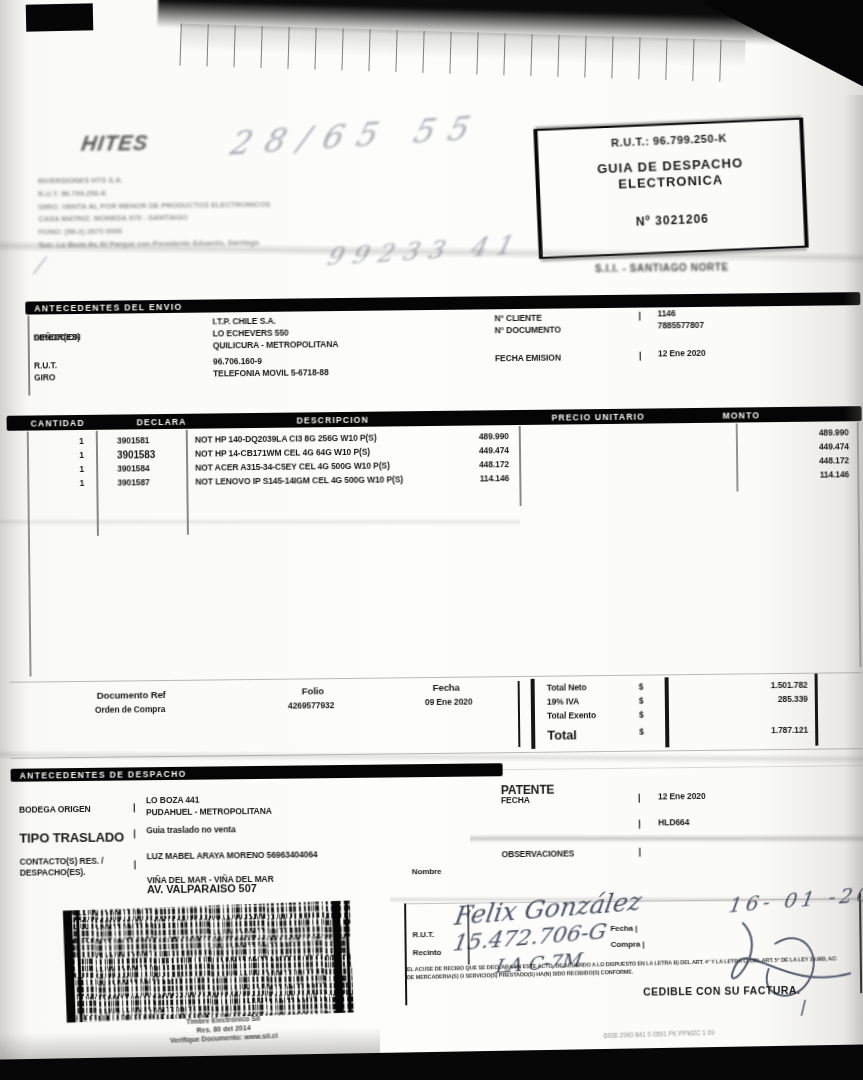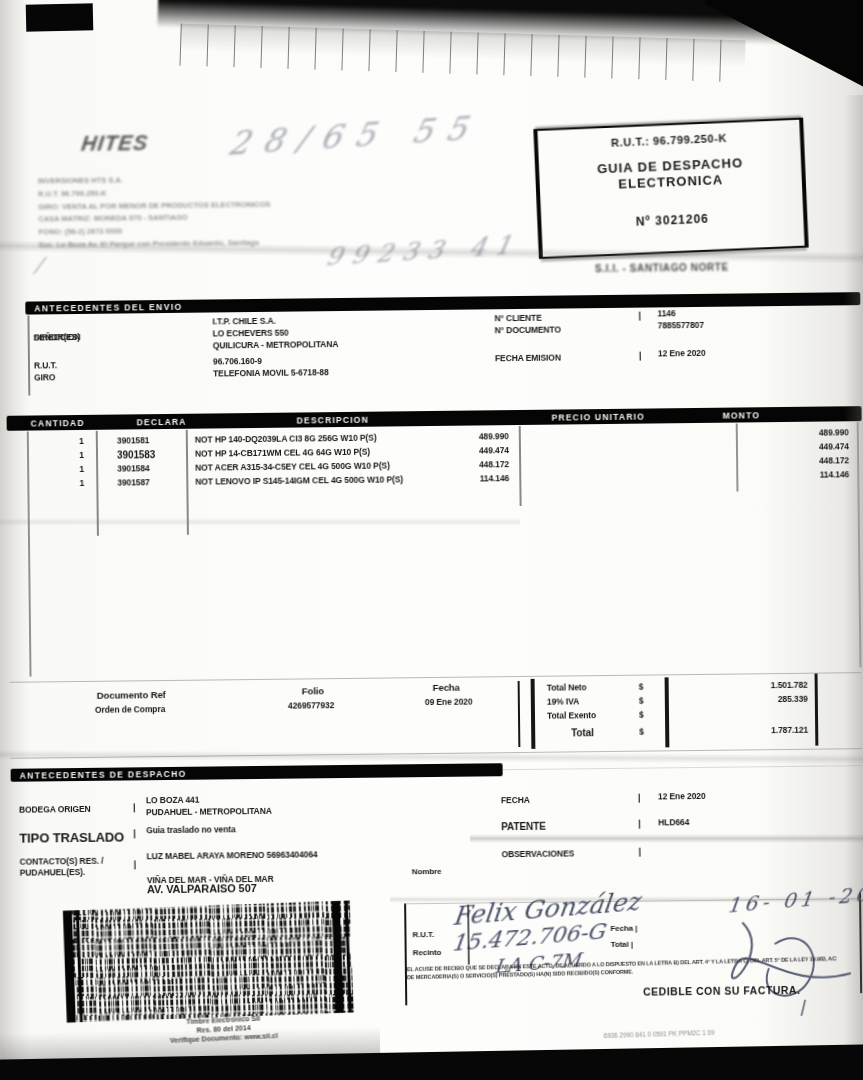--- a/index.html
+++ b/index.html
@@ -136,45 +136,45 @@
     <div class="vline" style="left:813px;top:678px;width:2.5px;height:72px;"></div>
     <div class="t b1" style="left:545px;top:684px;font-size:8.5px;">Total Neto</div>
     <div class="t b1" style="left:637px;top:684px;font-size:8.5px;">$</div>
     <div class="t b1 ra" style="left:700px;top:684px;width:106px;font-size:8.5px;">1.501.782</div>
     <div class="t b1" style="left:545px;top:698px;font-size:8.5px;">19% IVA</div>
     <div class="t b1" style="left:637px;top:698px;font-size:8.5px;">$</div>
     <div class="t b1 ra" style="left:700px;top:698px;width:106px;font-size:8.5px;">285.339</div>
     <div class="t b1" style="left:545px;top:712px;font-size:8.5px;">Total Exento</div>
     <div class="t b1" style="left:637px;top:712px;font-size:8.5px;">$</div>
     <div class="t b1 ra" style="left:700px;top:712px;width:106px;font-size:8.5px;"></div>
-    <div class="t b1" style="left:545px;top:729px;font-size:10px;margin-left:24px;">Total</div>
+    <div class="t b1" style="left:545px;top:729px;font-size:13px;">Total</div>
     <div class="t b1" style="left:637px;top:729px;font-size:8.5px;">$</div>
     <div class="t b1 ra" style="left:700px;top:729px;width:106px;font-size:8.5px;">1.787.121</div>
 
     <div class="bar" style="left:8px;top:764px;width:492px;height:13px;">
       <span style="position:absolute;left:9px;top:2px;font-size:8.5px;letter-spacing:1.4px;">ANTECEDENTES DE DESPACHO</span>
     </div>
     <div class="hline" style="left:500px;top:770px;width:360px;opacity:.3;"></div>
     <div class="t b1" style="left:16px;top:800px;font-size:8.5px;">BODEGA ORIGEN</div>
     <div class="t b1" style="left:130px;top:799px;font-size:9px;">|</div>
     <div class="t b1" style="left:143px;top:792px;font-size:8.5px;">LO BOZA 441</div>
     <div class="t b1" style="left:143px;top:804px;font-size:8.5px;">PUDAHUEL  -  METROPOLITANA</div>
     <div class="t b1" style="left:16px;top:826px;font-size:13px;">TIPO TRASLADO</div>
     <div class="t b1" style="left:130px;top:825px;font-size:9px;">|</div>
     <div class="t b1" style="left:143px;top:822px;font-size:8.5px;font-weight:600;">Guia traslado no venta</div>
     <div class="t b1" style="left:16px;top:852px;font-size:8.5px;">CONTACTO(S) RES. /</div>
-    <div class="t b1" style="left:16px;top:863px;font-size:8.5px;">PUDAHUEL(ES).</div>
+    <div class="t b1" style="left:16px;top:863px;font-size:8.5px;">DESPACHO(ES).</div>
     <div class="t b1" style="left:130px;top:856px;font-size:9px;">|</div>
     <div class="t b1" style="left:143px;top:848px;font-size:8.5px;">LUZ MABEL ARAYA MORENO 56963404064</div>
     <div class="t b1" style="left:143px;top:880px;font-size:11px;">AV. VALPARAISO 507</div>
     <div class="t b1" style="left:143px;top:872px;font-size:8.5px;">VIÑA DEL MAR  -  VIÑA DEL MAR</div>
     <div class="t b1" style="left:498px;top:796px;font-size:8.5px;">FECHA</div>
     <div class="t b1" style="left:635px;top:795px;font-size:9px;">|</div>
     <div class="t b1" style="left:655px;top:794px;font-size:8.5px;">12 Ene 2020</div>
-    <div class="t b1" style="left:498px;top:822px;font-size:10px;">PATENTE</div>
+    <div class="t b1" style="left:498px;top:784px;font-size:12px;">PATENTE</div>
     <div class="t b1" style="left:635px;top:821px;font-size:9px;">|</div>
     <div class="t b1" style="left:655px;top:820px;font-size:8.5px;">HLD664</div>
     <div class="t b1" style="left:498px;top:850px;font-size:8.5px;">OBSERVACIONES</div>
     <div class="t b1" style="left:635px;top:849px;font-size:9px;">|</div>
     <div class="t b1" style="left:655px;top:848px;font-size:8.5px;"></div>
 
     <div id="barcode">
       <div class="l p1"></div>
       <div class="l p2"></div>
       <div class="l p3"></div>
@@ -190,21 +190,21 @@
     </div>
 
     <div class="vline" style="left:400px;top:903px;width:2px;height:102px;"></div>
     <div class="vline" style="left:463px;top:905px;width:1.5px;height:60px;opacity:.7;"></div>
     <div class="vline" style="left:855px;top:898px;width:2px;height:100px;"></div>
     <div class="hline" style="left:400px;top:903px;width:457px;opacity:.5;"></div>
     <div class="t b1" style="left:408px;top:867px;font-size:8px;">Nombre</div>
     <div class="t b1" style="left:408px;top:930px;font-size:8px;">R.U.T.</div>
     <div class="t b1" style="left:408px;top:948px;font-size:8px;">Recinto</div>
     <div class="t b1" style="left:606px;top:926px;font-size:8px;">Fecha |</div>
-    <div class="t b1" style="left:606px;top:942px;font-size:8px;">Total |</div>
+    <div class="t b1" style="left:606px;top:942px;font-size:8px;">Compra |</div>
     <div class="hand" style="left:452px;top:896px;font-size:25px;">Felix González</div>
     <div class="hand" style="left:450px;top:926px;font-size:22px;">15.472.706-G</div>
     <div class="hand" style="left:492px;top:953px;font-size:19px;">LA C-7M</div>
     <div class="hand" style="left:726px;top:892px;font-size:20px;letter-spacing:4px;">16- 01 -20</div>
     <svg style="position:absolute;left:650px;top:908px;opacity:.8;filter:blur(.4px);" width="210" height="115" viewBox="0 0 210 115">
       <path d="M88,18 C118,48 64,96 80,62 C92,34 128,88 196,70" fill="none" stroke="#39415c" stroke-width="2.2"></path>
       <path d="M120,40 C150,20 172,56 150,82 C134,100 103,92 114,64" fill="none" stroke="#39415c" stroke-width="2"></path>
       <path d="M150,96 L146,112" fill="none" stroke="#39415c" stroke-width="1.6"></path>
     </svg>
     <div class="t" style="left:402px;top:966px;width:452px;overflow:hidden;font-size:5.8px;letter-spacing:-.15px;transform:rotate(-.8deg) scaleX(.95);transform-origin:left;filter:blur(.45px);opacity:.9;">EL ACUSE DE RECIBO QUE SE DECLARA EN ESTE ACTO, DE ACUERDO A LO DISPUESTO EN LA LETRA B) DEL ART. 4° Y LA LETRA C) DEL ART. 5° DE LA LEY 19.983, ACREDITA QUE LA ENTREGA</div>

